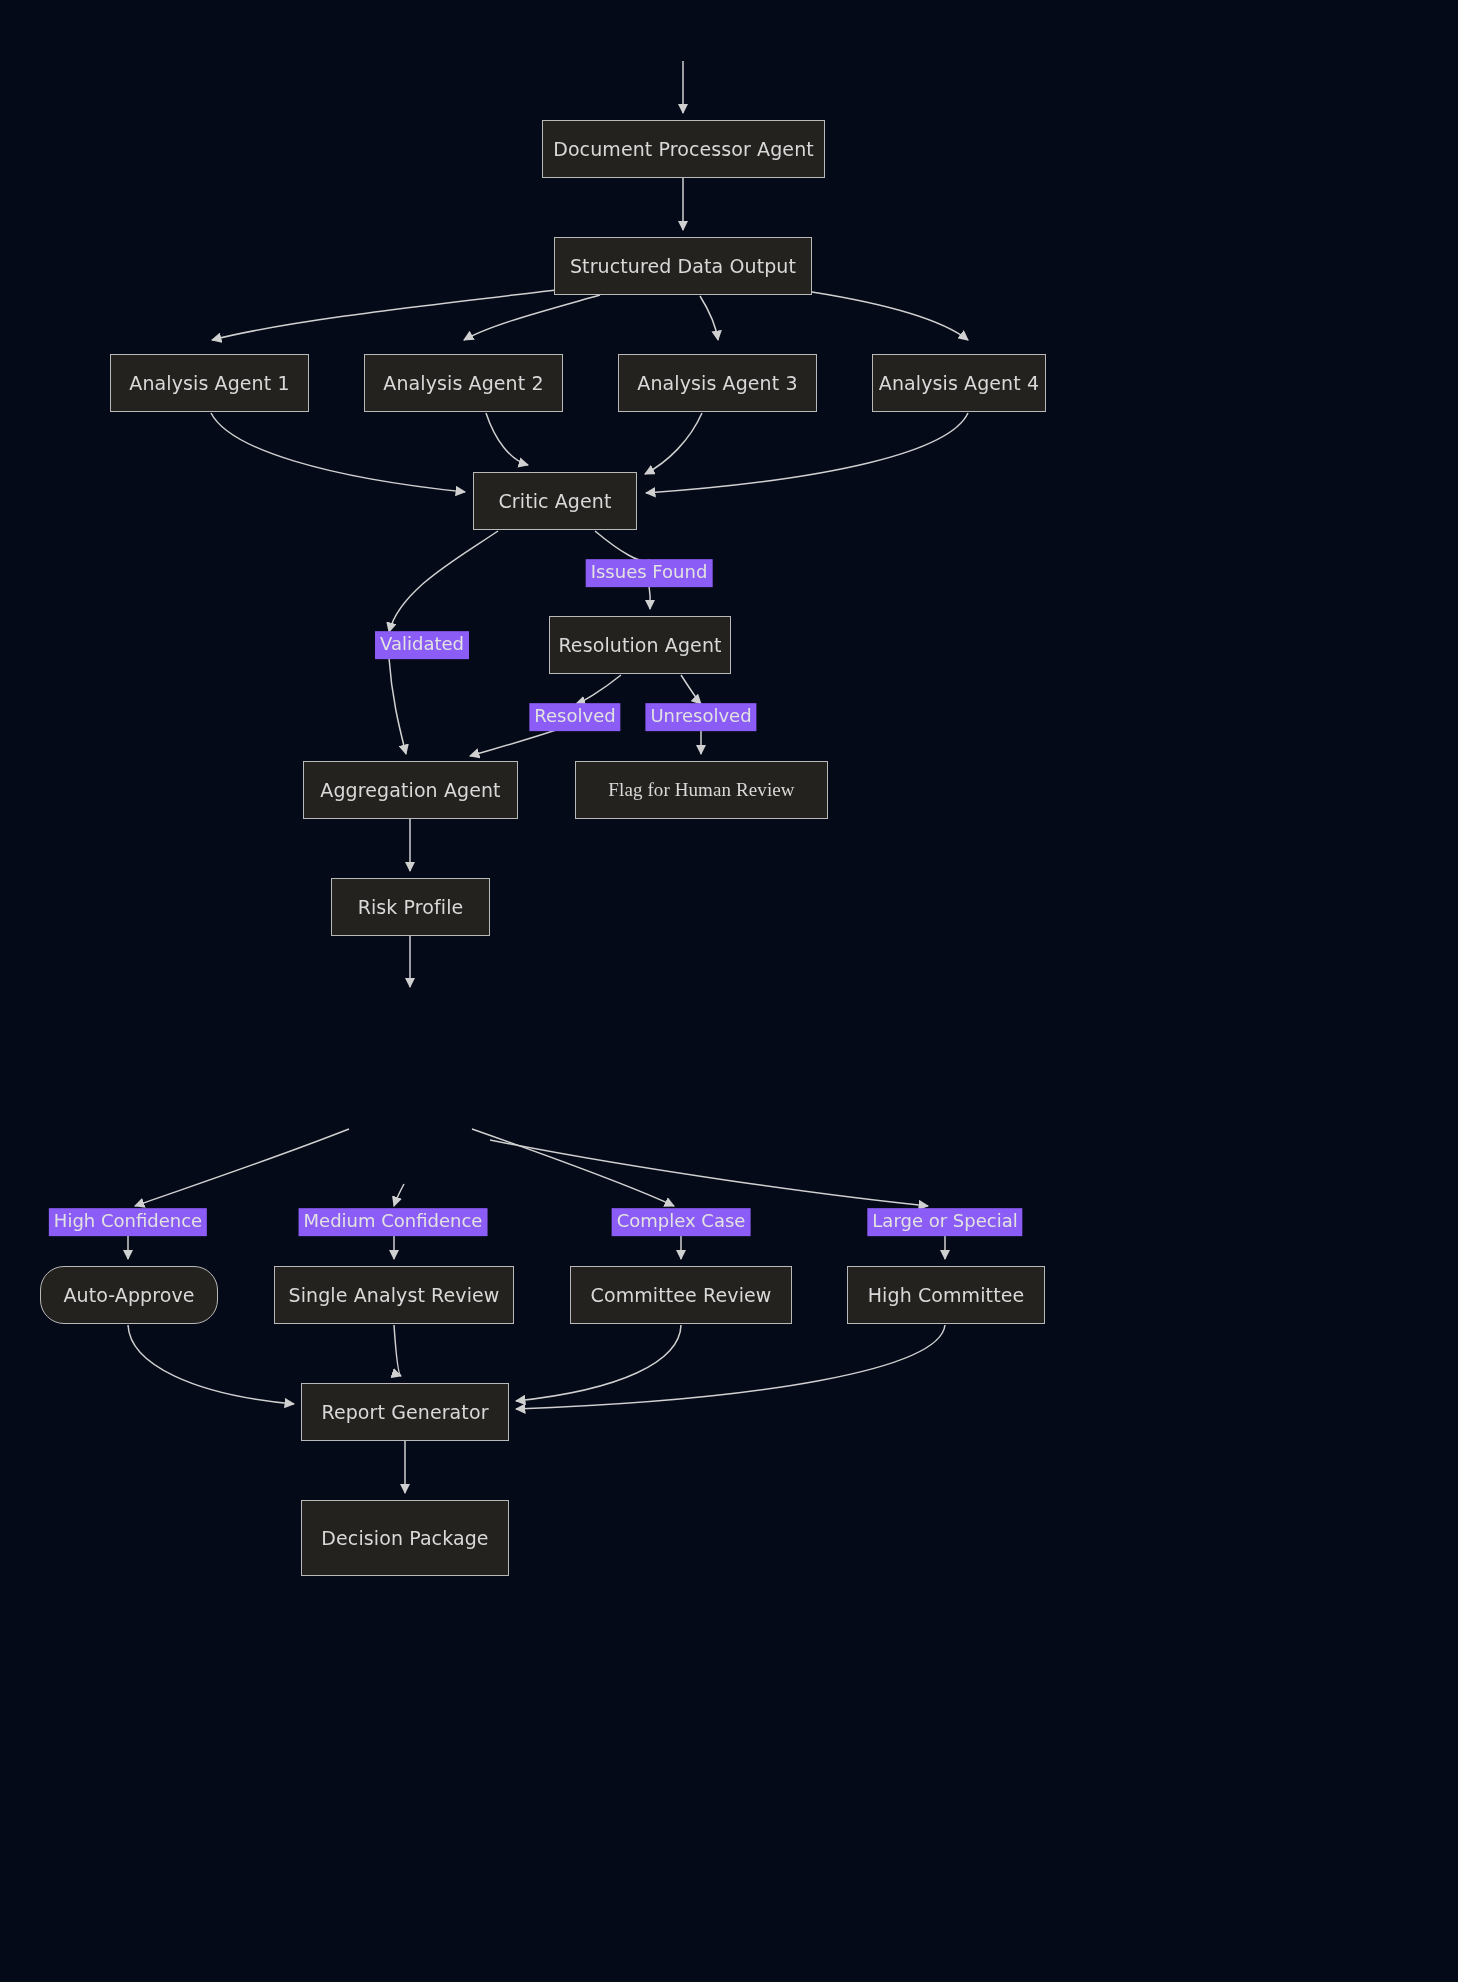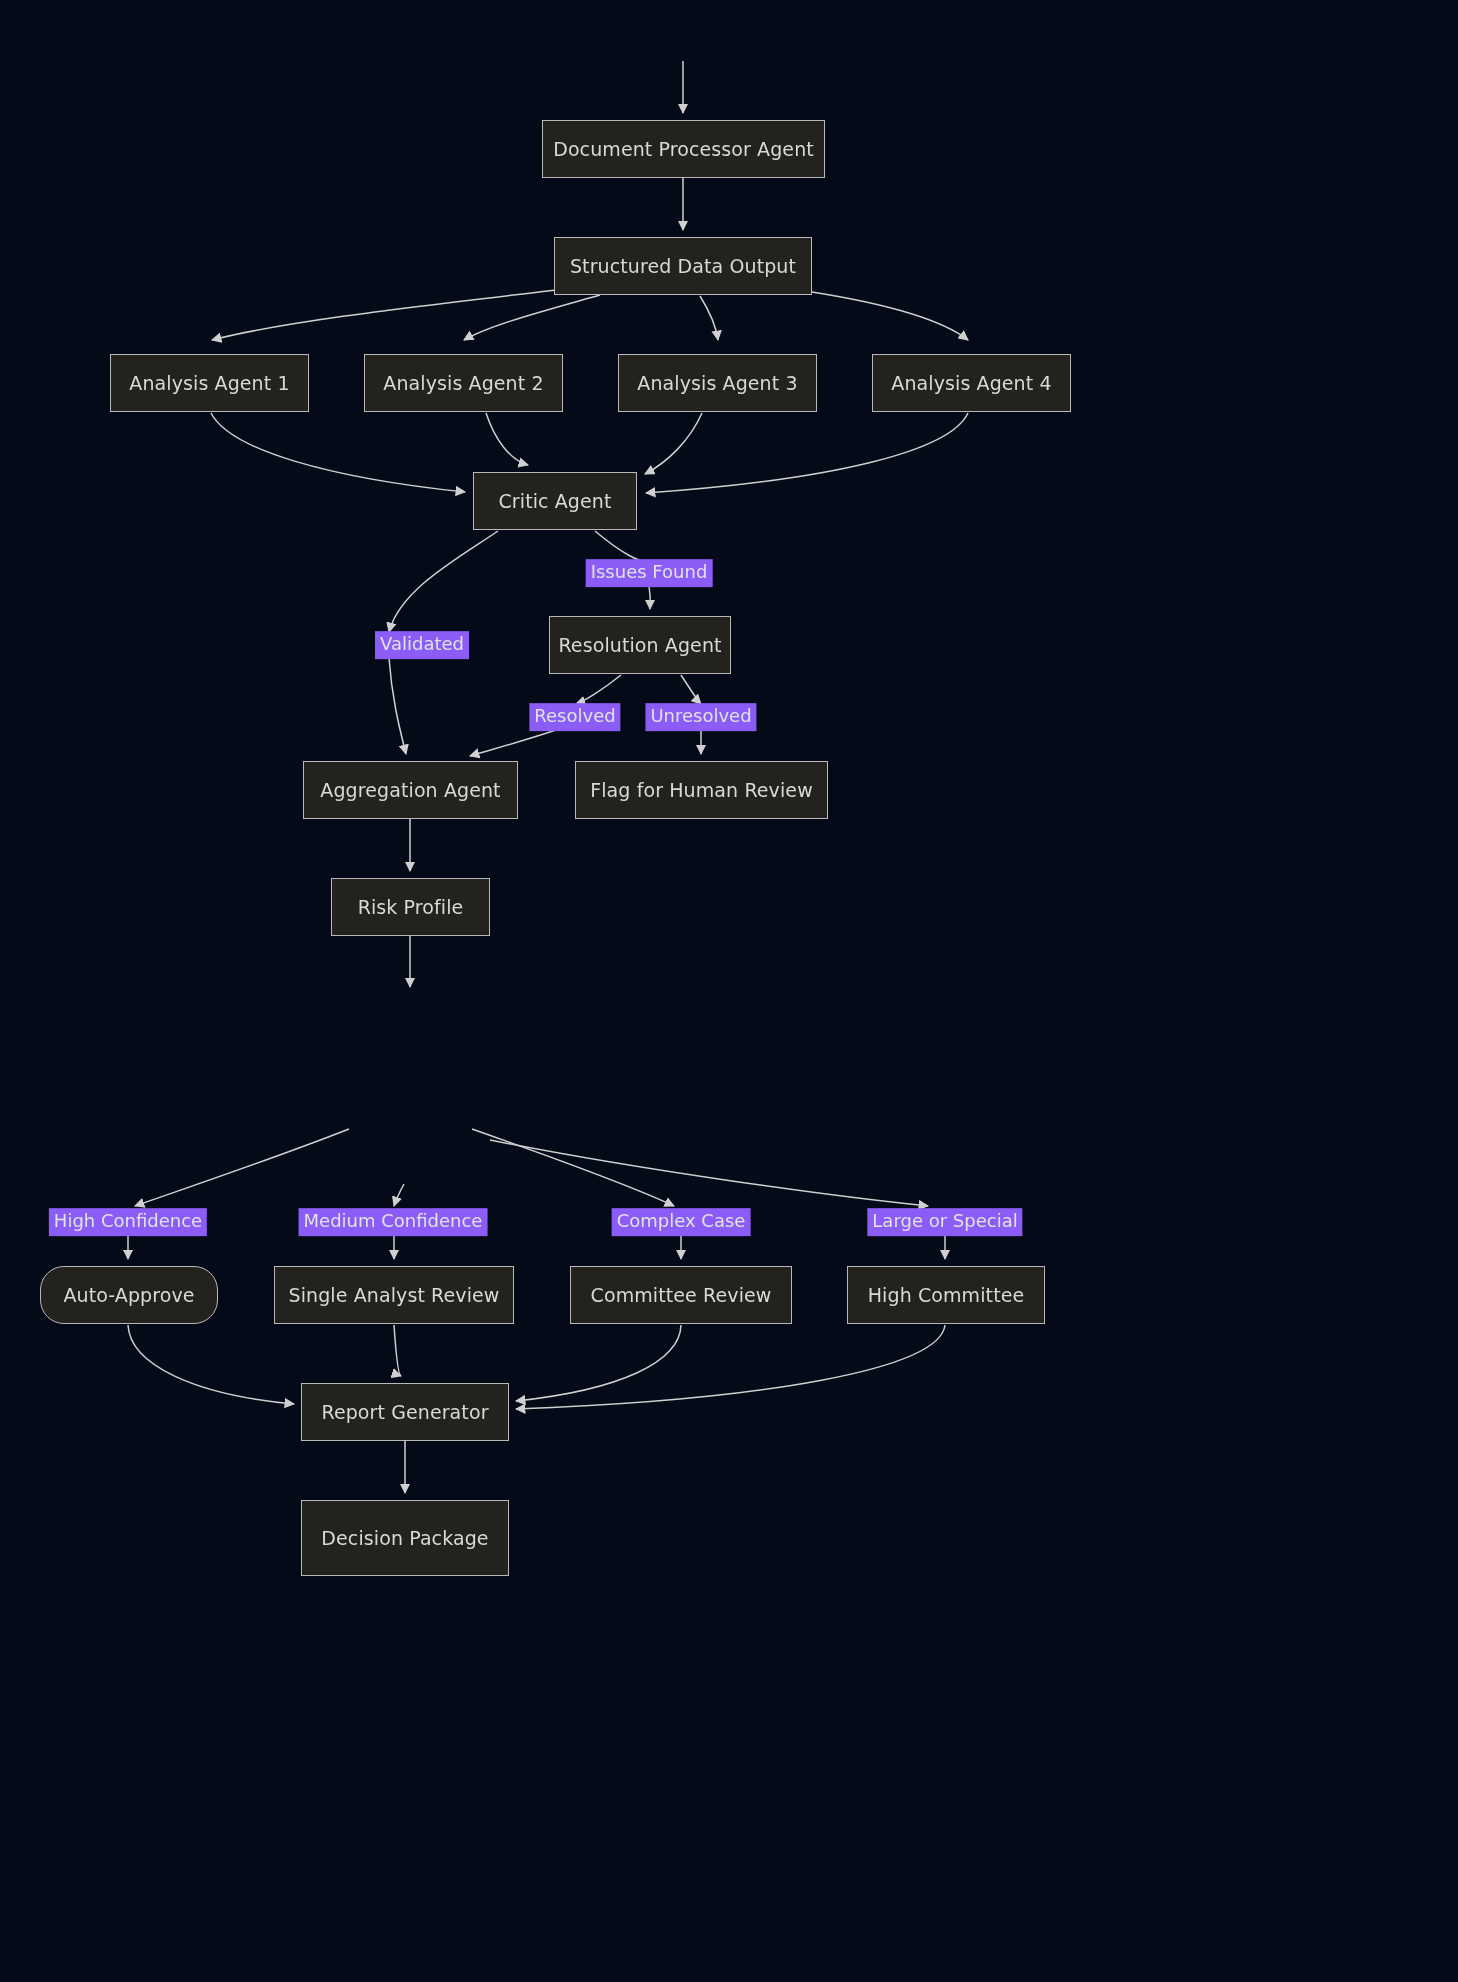--- a/index.html
+++ b/index.html
@@ -142,37 +142,37 @@
   </div>
 
   <div class="node" style="left: 364px; top: 354px; width: 199px; height: 58px;">
     <span class="node-label">Analysis Agent 2</span>
   </div>
 
   <div class="node" style="left: 618px; top: 354px; width: 199px; height: 58px;">
     <span class="node-label">Analysis Agent 3</span>
   </div>
 
-  <div class="node" style="left: 872px; top: 354px; width: 199px; height: 58px;">
+  <div class="node" style="left: 872px; top: 354px; width: 174px; height: 58px;">
     <span class="node-label">Analysis Agent 4</span>
   </div>
 
   <div class="node" style="left: 473px; top: 472px; width: 164px; height: 58px;">
     <span class="node-label">Critic Agent</span>
   </div>
 
   <div class="node" style="left: 549px; top: 616px; width: 182px; height: 58px;">
     <span class="node-label">Resolution Agent</span>
   </div>
 
   <div class="node" style="left: 303px; top: 761px; width: 215px; height: 58px;">
     <span class="node-label">Aggregation Agent</span>
   </div>
 
-  <div class="node" style="left: 575px; top: 761px; width: 253px; height: 58px;">
+  <div class="node" style="left: 575px; top: 761px; width: 253px; height: 58px; font-family: Liberation Serif, serif;">
     <span class="node-label">Flag for Human Review</span>
   </div>
 
   <div class="node" style="left: 331px; top: 878px; width: 159px; height: 58px;">
     <span class="node-label">Risk Profile</span>
   </div>
 
 
   <div class="node" style="left: 40px; top: 1266px; width: 178px; height: 58px; border-radius: 24px;">
     <span class="node-label">Auto-Approve</span>

